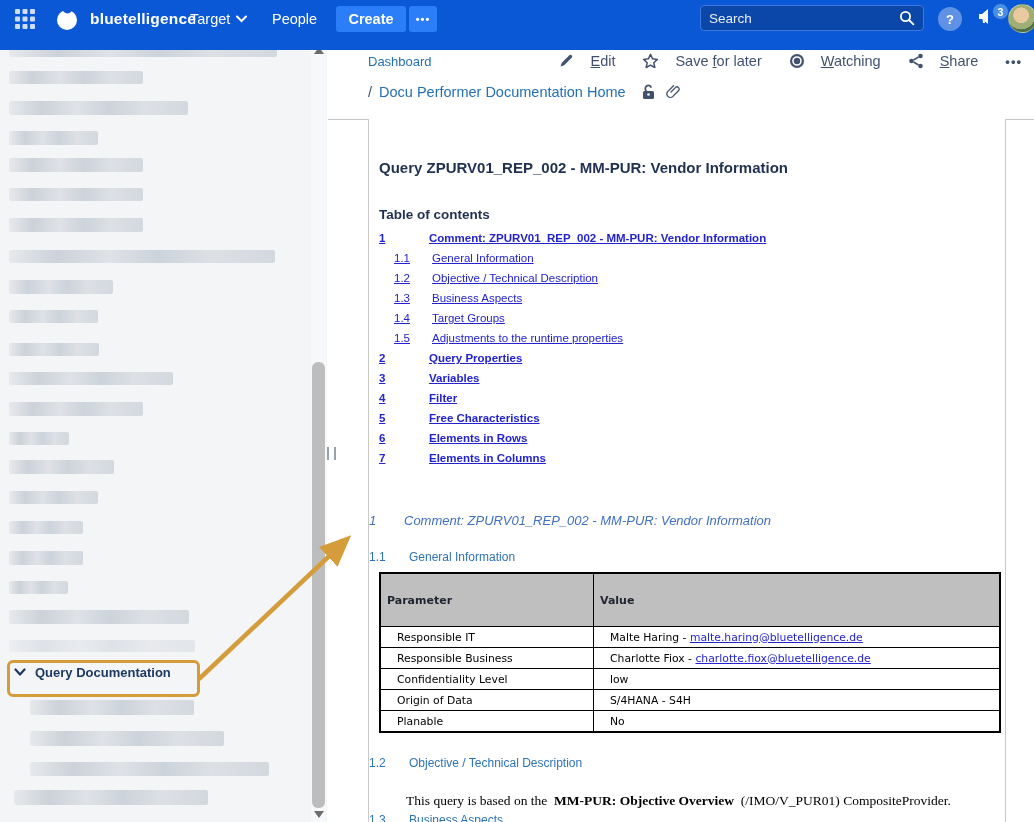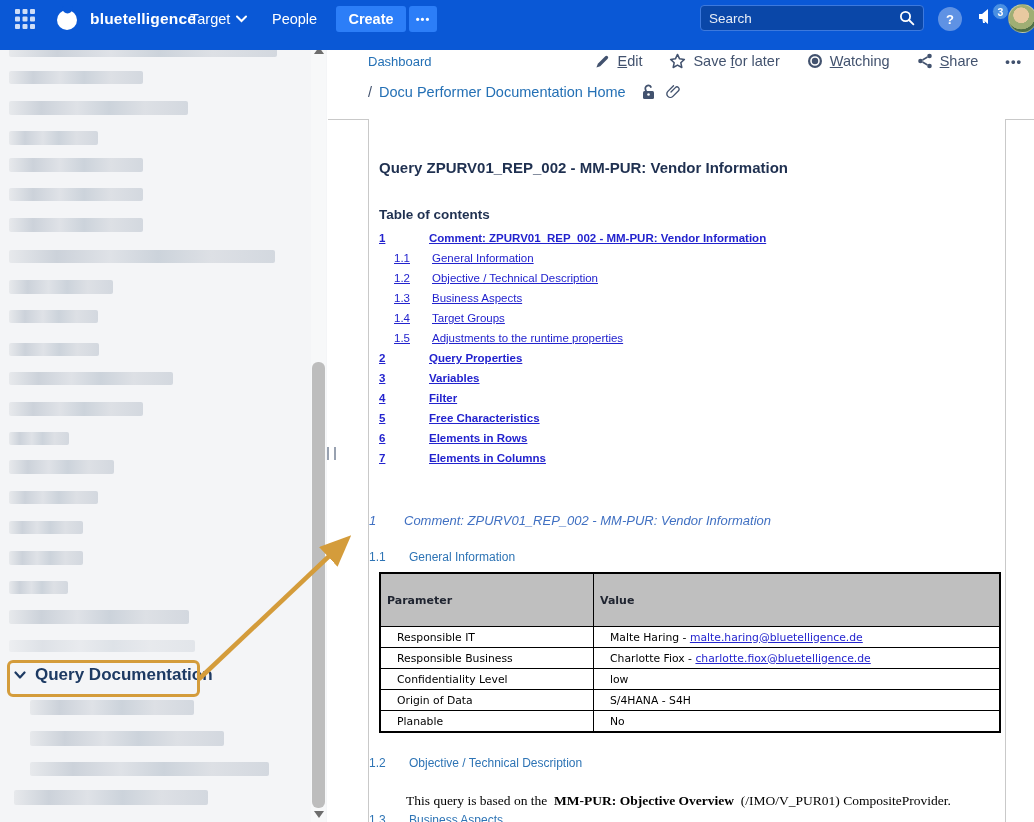--- a/index.html
+++ b/index.html
@@ -35,21 +35,21 @@
   .avatar{left:1008px;top:4px;position:absolute;width:29px;height:29px;border-radius:50%;cursor:pointer;
           background:radial-gradient(circle at 45% 38%,#e8c9a0 0 34%,#9fae74 36% 62%,#4d6e46 64% 100%);
           border:1px solid rgba(255,255,255,.35);box-sizing:border-box;}
 
   
   .sidebar{position:absolute;left:0;top:38px;width:327px;height:784px;background:#F4F5F7;overflow:hidden;}
   .skel{position:absolute;border-radius:2px;
         background:linear-gradient(90deg,#e7e9ec 0%,#ccd2da 18%,#dfe2e7 38%,#ccd3db 56%,#dde0e5 76%,#d3d8df 100%);}
   .skel.light{opacity:.55;}
   .active-item{position:absolute;left:14px;top:627px;display:flex;align-items:center;gap:9px;cursor:pointer;}
-  .active-item .lbl{font-size:17px;font-weight:bold;color:#1D3A63;}
+  .active-item .lbl{font-size:13px;font-weight:bold;color:#1D3A63;}
   
   .sb-track{position:absolute;left:311px;top:0;width:15px;height:784px;background:#f7f8f9;}
   .sb-thumb{position:absolute;left:312px;top:324px;width:13px;height:446px;background:#BDBDBD;border-radius:6px;cursor:pointer;}
   .sb-arrow{position:absolute;left:312px;width:13px;height:13px;display:flex;align-items:center;justify-content:center;cursor:pointer;}
   .sb-arrow.up{top:6px;} .sb-arrow.down{top:770px;}
   .tri-up{width:0;height:0;border-left:5px solid transparent;border-right:5px solid transparent;border-bottom:7px solid #6d6d6d;}
   .tri-down{width:0;height:0;border-left:5px solid transparent;border-right:5px solid transparent;border-top:7px solid #6d6d6d;}
   .grip{position:absolute;left:327px;top:447px;width:5px;height:13px;border-left:2px solid #98A1B0;border-right:2px solid #98A1B0;cursor:col-resize;z-index:25;}
 
   
@@ -57,21 +57,21 @@
   #annot-arrow{position:absolute;left:0;top:0;z-index:21;pointer-events:none;}
 
   
   .main{position:absolute;left:327px;top:38px;width:707px;height:784px;background:#fff;}
   .crumb1{position:absolute;left:41px;top:16px;font-size:13px;color:#2470B5;cursor:pointer;}
   .crumb2{position:absolute;left:41px;top:46px;font-size:14.5px;display:flex;align-items:center;gap:7px;}
   .crumb2 .sep{color:#42526E;}
   .crumb2 .cur{color:#2470B5;cursor:pointer;}
   .crumb-icons{display:flex;align-items:center;gap:10px;margin-left:8px;color:#42526E;}
   .actions{position:absolute;top:15px;right:12px;display:flex;align-items:center;gap:27px;color:#42526E;font-size:14.5px;}
-  .action{display:flex;align-items:center;gap:7px;cursor:pointer;white-space:pre;}
+  .action{display:flex;gap:16px;cursor:pointer;white-space:pre;}
   .ul{text-decoration:underline;}
   .actions .dots{font-weight:bold;letter-spacing:1px;font-size:13px;}
   .hdr-divider{position:absolute;left:1px;right:0;top:81px;height:1px;background:#C9C9C9;}
 
   
   .page{position:absolute;left:41px;top:81px;width:636px;height:703px;background:#fff;
         border-left:1px solid #C9C9C9;border-right:1px solid #C9C9C9;overflow:hidden;}
   .doc-title{position:absolute;left:10px;top:40px;font-size:15px;font-weight:bold;color:#1F3050;}
   .toc-heading{position:absolute;left:10px;top:88px;font-size:13.5px;font-weight:bold;color:#1F3050;}
   .toc-list{position:absolute;left:10px;top:113px;width:615px;}

